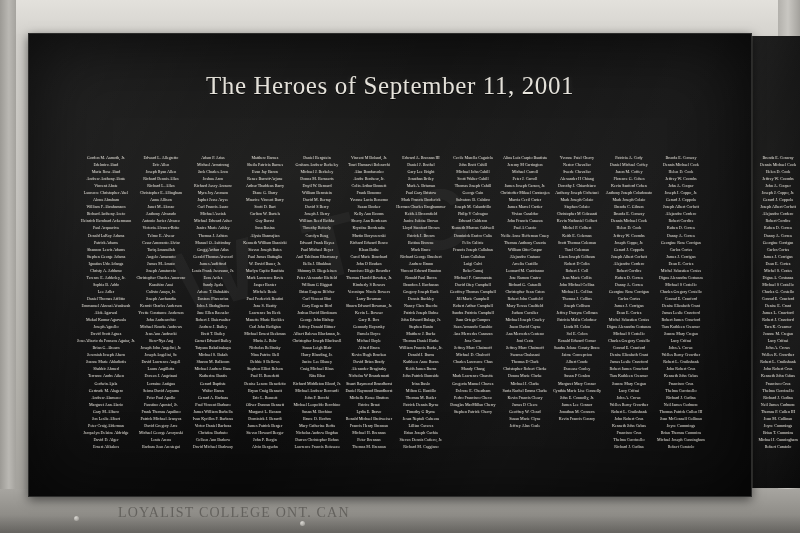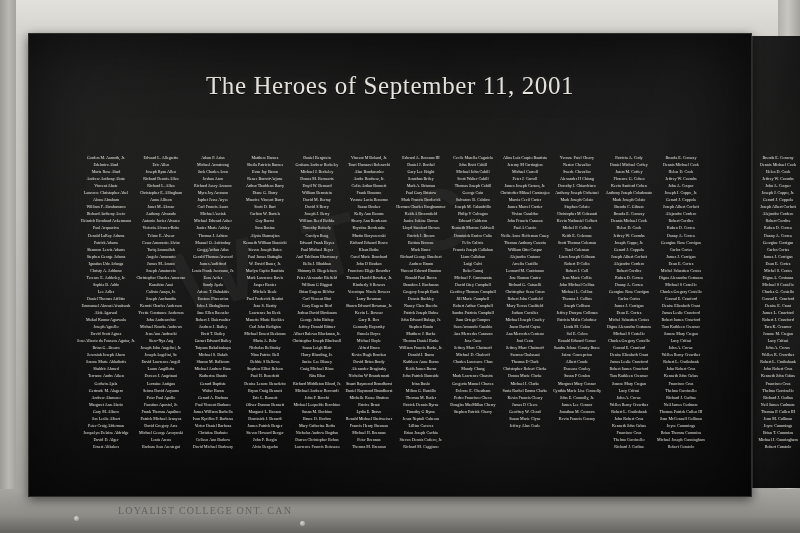--- a/index.html
+++ b/index.html
@@ -144,21 +144,21 @@
     justify-content: space-around;
   }
   .names-right .col { width: 44px; }
 
   
   .caption {
     position: absolute;
     left: 118px; top: 505px;
     color: #5c5a56;
     font-family: "Liberation Serif", serif;
-    font-size: 10px;
+    font-size: 14px;
     letter-spacing: 1.2px;
     opacity: 0.85;
   }
 
   
   .bolt {
     position: absolute;
     width: 5px; height: 5px;
     border-radius: 50%;
     background: radial-gradient(circle at 35% 30%, #dad8d3, #8d8b86);

